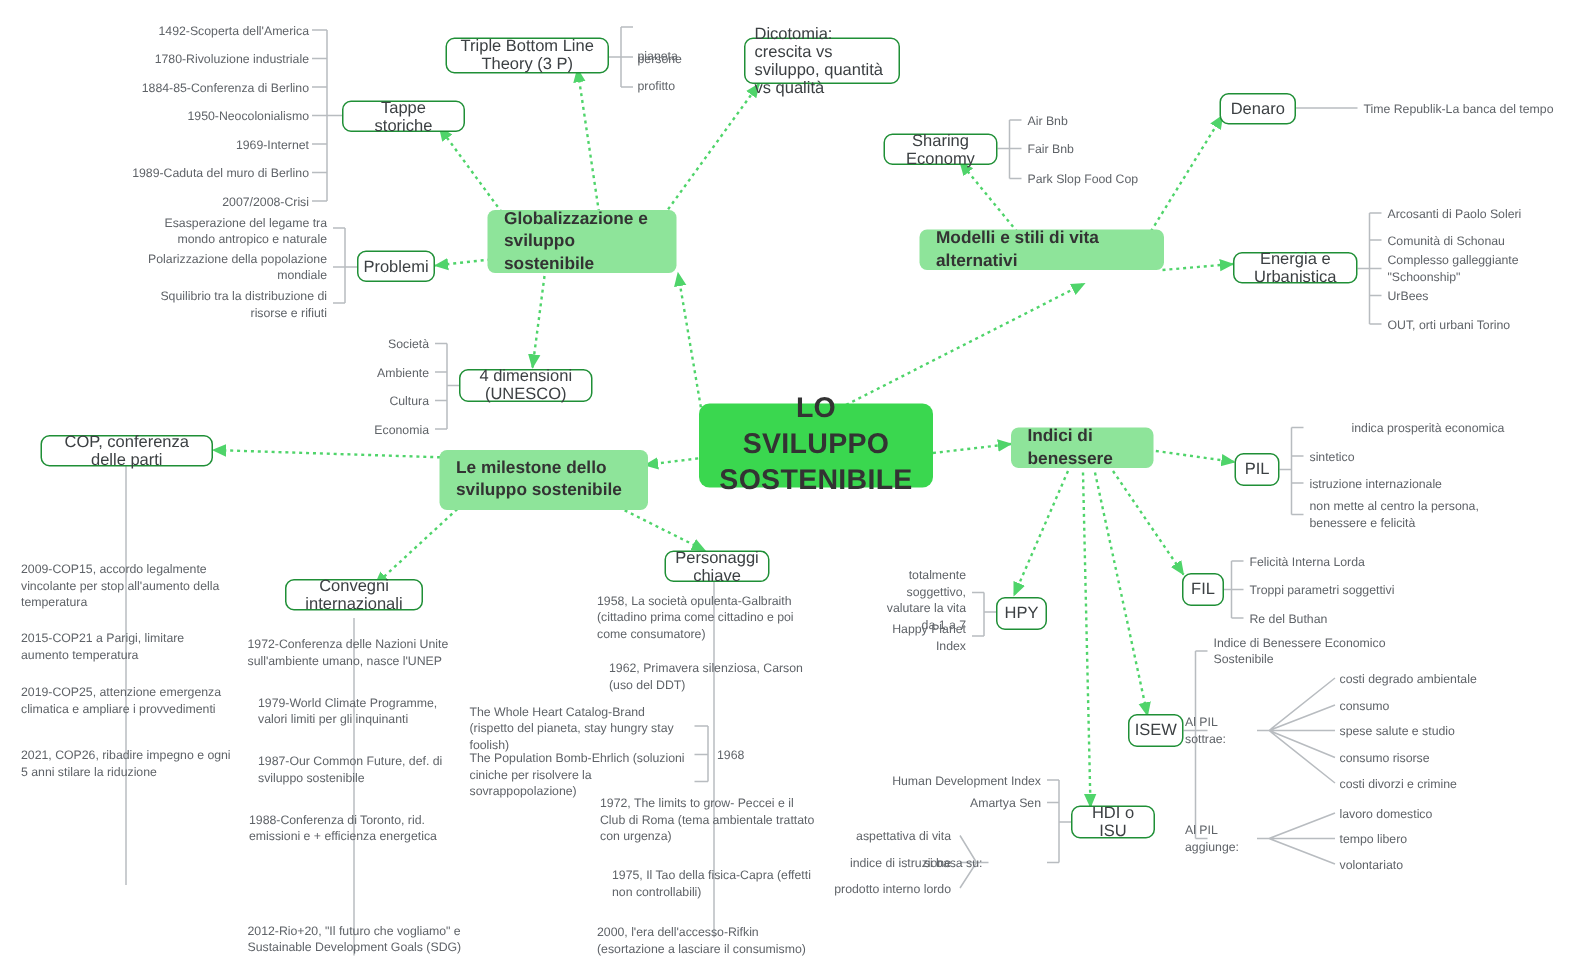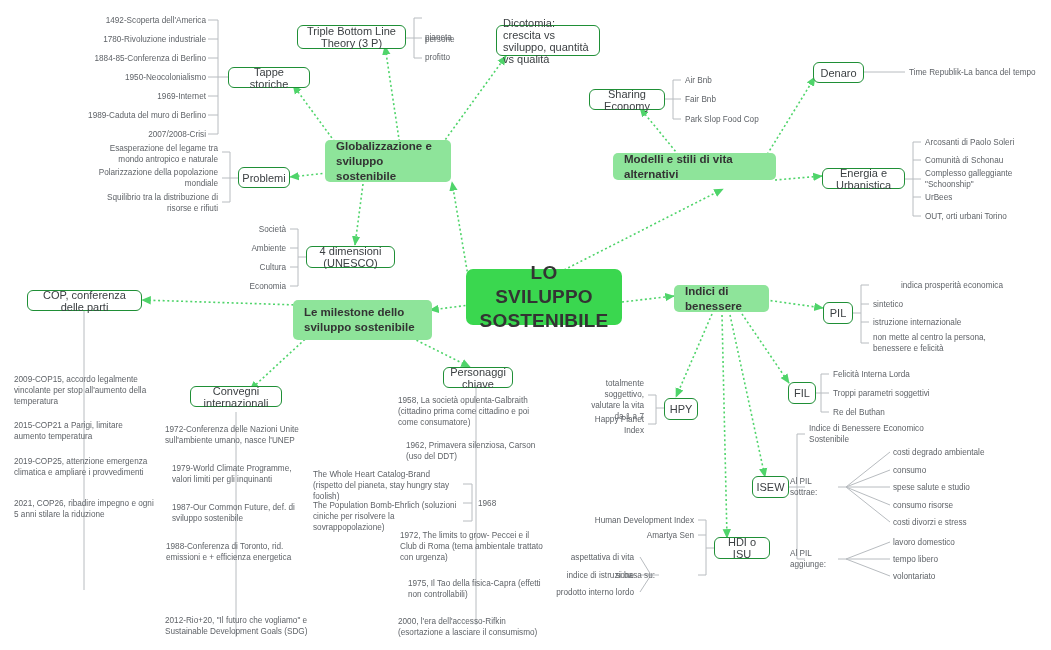--- a/index.html
+++ b/index.html
@@ -237,21 +237,21 @@
   <div class="node n-leaf right" style="left:588px;top:384px;width:56px;height:32px;">totalmente soggettivo, valutare la vita da 1 a 7</div>
   <div class="node n-leaf right" style="left:588px;top:418px;width:56px;height:14px;">Happy Planet Index</div>
 
   <div class="node n-sub" style="left:752px;top:476px;width:37px;height:22px;">ISEW</div>
   <div class="node n-leaf left" style="left:809px;top:427px;width:150px;height:14px;">Indice di Benessere Economico Sostenibile</div>
   <div class="node n-leaf left" style="left:790px;top:480px;width:50px;height:14px;">Al PIL sottrae:</div>
   <div class="node n-leaf left" style="left:893px;top:445px;width:130px;height:14px;">costi degrado ambientale</div>
   <div class="node n-leaf left" style="left:893px;top:463px;width:130px;height:14px;">consumo</div>
   <div class="node n-leaf left" style="left:893px;top:480px;width:130px;height:14px;">spese salute e studio</div>
   <div class="node n-leaf left" style="left:893px;top:498px;width:130px;height:14px;">consumo risorse</div>
-  <div class="node n-leaf left" style="left:893px;top:515px;width:130px;height:14px;">costi divorzi e stress</div>
+  <div class="node n-leaf left" style="left:893px;top:515px;width:130px;height:14px;">costi divorzi e crimine</div>
   <div class="node n-leaf left" style="left:790px;top:552px;width:54px;height:14px;">Al PIL aggiunge:</div>
   <div class="node n-leaf left" style="left:893px;top:535px;width:130px;height:14px;">lavoro domestico</div>
   <div class="node n-leaf left" style="left:893px;top:552px;width:130px;height:14px;">tempo libero</div>
   <div class="node n-leaf left" style="left:893px;top:569px;width:130px;height:14px;">volontariato</div>
 
   <div class="node n-sub" style="left:714px;top:537px;width:56px;height:22px;">HDI o ISU</div>
   <div class="node n-leaf right" style="left:570px;top:513px;width:124px;height:14px;">Human Development Index</div>
   <div class="node n-leaf right" style="left:570px;top:528px;width:124px;height:14px;">Amartya Sen</div>
   <div class="node n-leaf right" style="left:600px;top:568px;width:55px;height:14px;">si basa su:</div>
   <div class="node n-leaf right" style="left:506px;top:550px;width:128px;height:14px;">aspettativa di vita</div>

